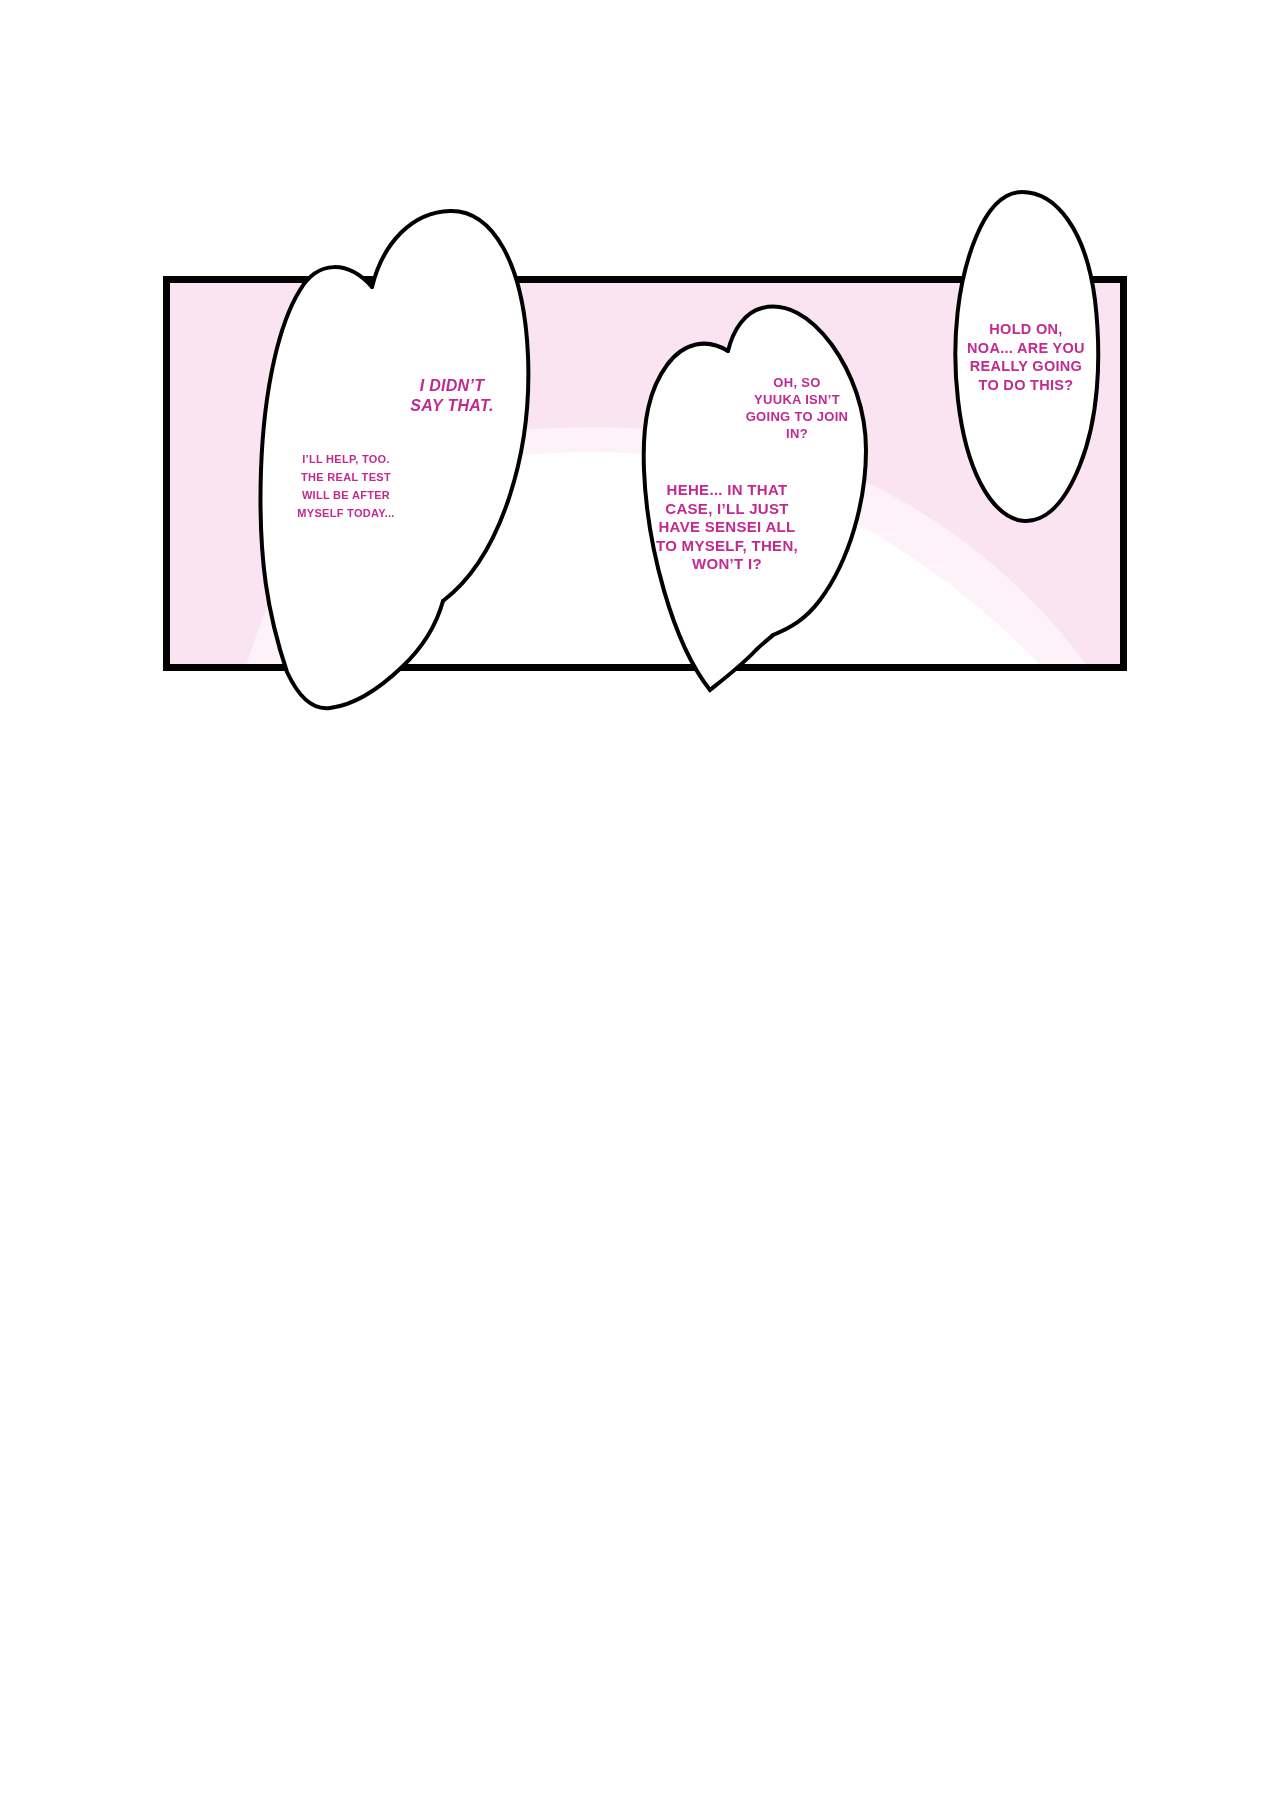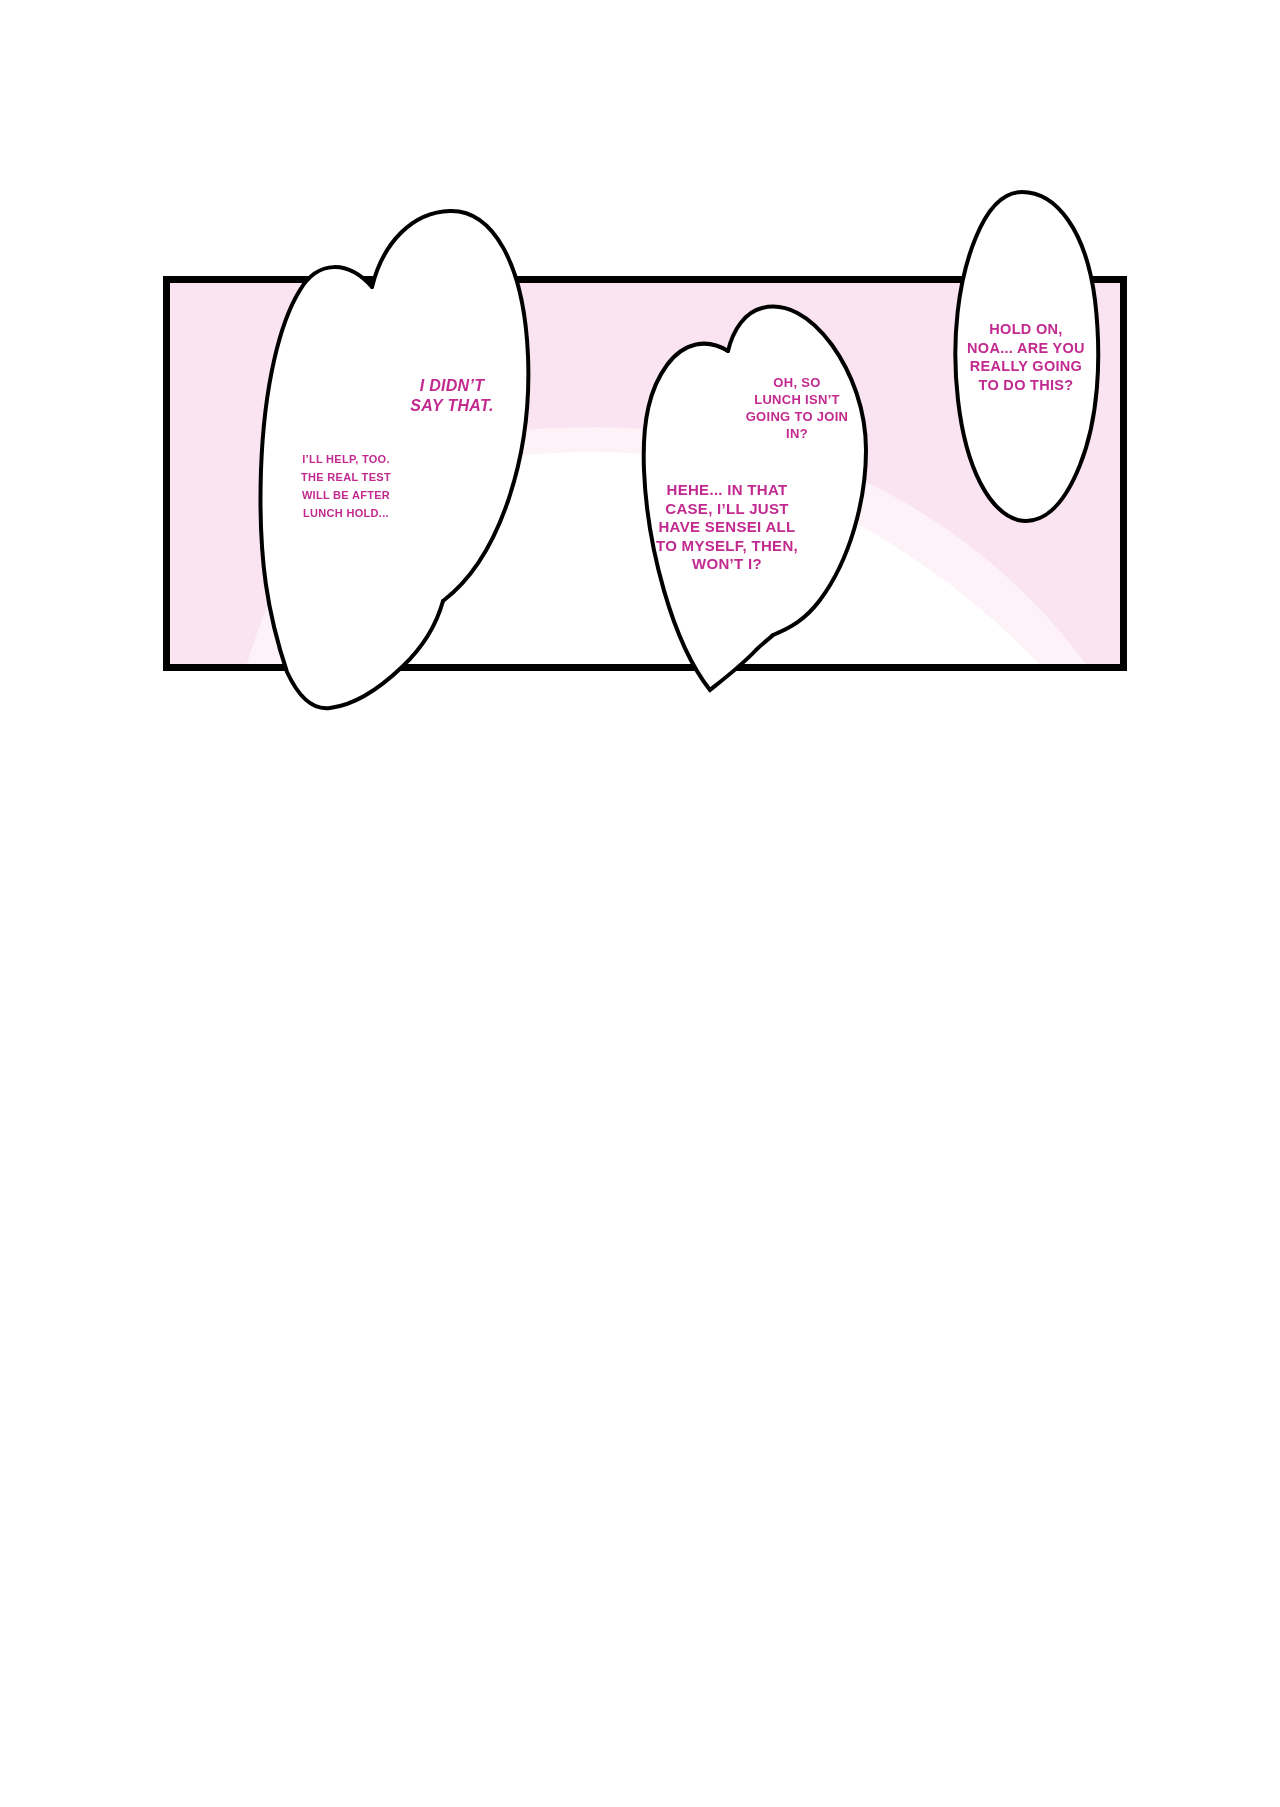--- a/index.html
+++ b/index.html
@@ -65,26 +65,26 @@
 
   <div class="bubble-text t-didnt">
     <span>I DIDN’T</span>
     <span>SAY THAT.</span>
   </div>
 
   <div class="bubble-text t-help">
     <span>I’LL HELP, TOO.</span>
     <span>THE REAL TEST</span>
     <span>WILL BE AFTER</span>
-    <span>LUNCH HOLD...</span>
+    <span>MYSELF TODAY...</span>
   </div>
 
   <div class="bubble-text t-yuuka">
     <span>OH, SO</span>
-    <span>LUNCH ISN’T</span>
+    <span>YUUKA ISN’T</span>
     <span>GOING TO JOIN</span>
     <span>IN?</span>
   </div>
 
   <div class="bubble-text t-hehe">
     <span>HEHE... IN THAT</span>
     <span>CASE, I’LL JUST</span>
     <span>HAVE SENSEI ALL</span>
     <span>TO MYSELF, THEN,</span>
     <span>WON’T I?</span>

